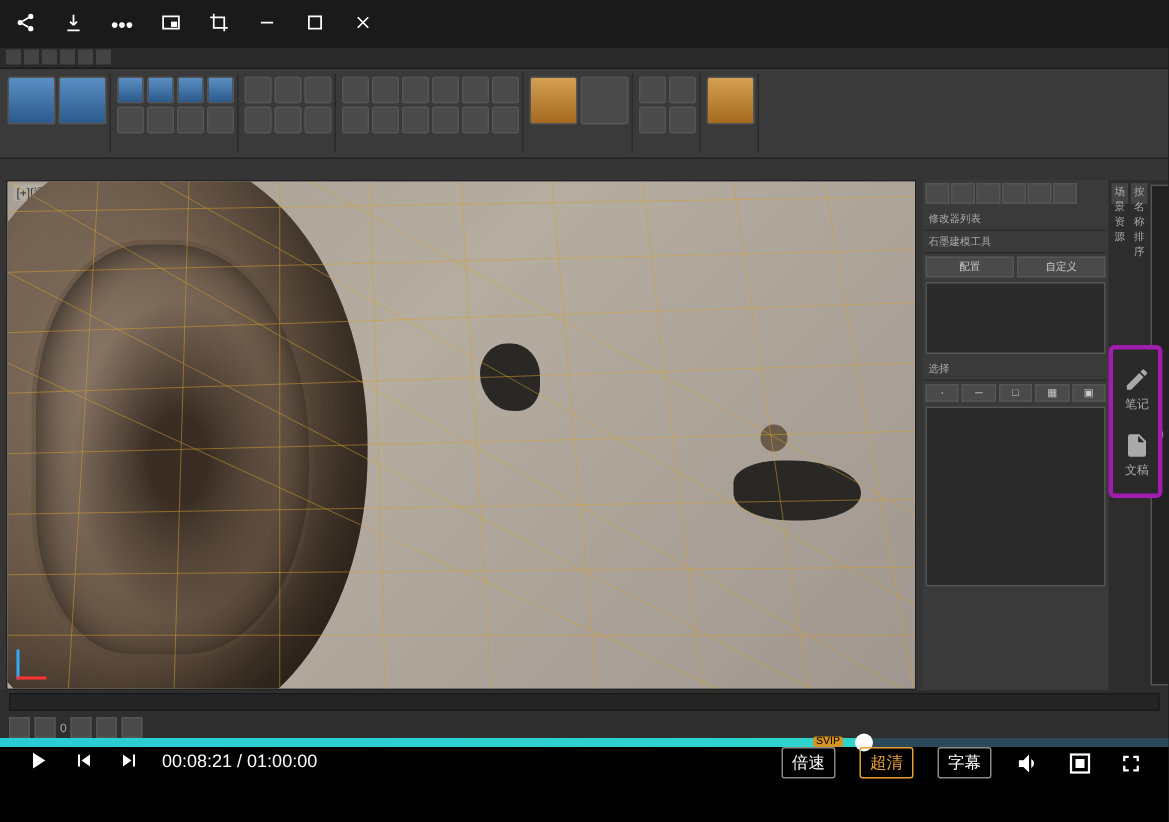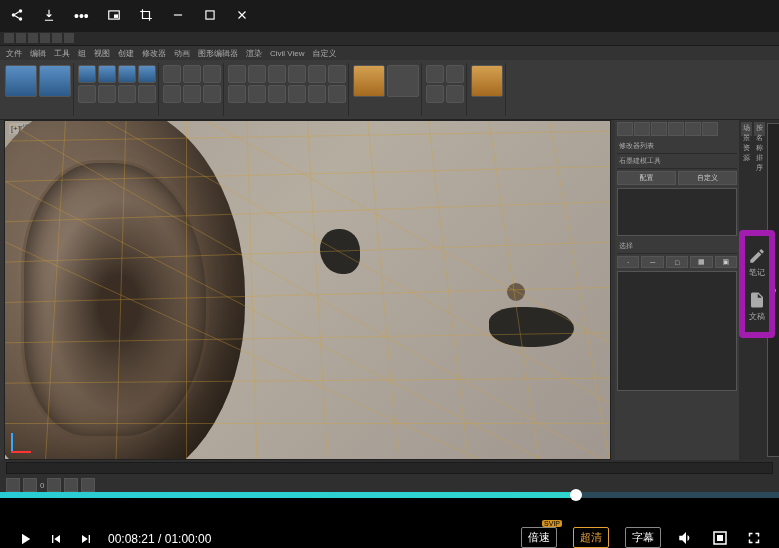--- a/index.html
+++ b/index.html
@@ -38,28 +38,28 @@
 .right-side{width:40px;background:#2d2d2d;display:flex;flex-direction:row;padding:2px;gap:2px}
 .panel-tabs{display:flex;gap:1px;margin-bottom:3px}
 .panel-tab{width:16px;height:14px;background:#4a4a4a;border:1px solid #555}
 .panel-row{font-size:7px;color:#aaa;padding:2px;border-bottom:1px solid #2a2a2a}
 .panel-brow{display:flex;gap:2px;margin:2px 0}
 .panel-brow button{flex:1;font-size:7px;background:#4a4a4a;border:1px solid #555;color:#ccc;padding:1px}
 .panel-dark{background:#2a2a2a;height:48px;margin:3px 0;border:1px solid #555}
 .side-item{height:14px;background:#444;font-size:7px;color:#aaa;padding:1px 2px}
 .side-spin{display:flex;gap:1px;margin:1px 0}
 .side-spin input{width:24px;font-size:7px;background:#222;border:1px solid #555;color:#ccc}
-.float-tools{position:absolute;right:4px;top:230px;width:36px;background:#2a2a2a;border:6px solid #a21caf;display:flex;flex-direction:column;align-items:center;gap:4px;padding:6px 2px;border-radius:4px}
+.float-tools{position:absolute;right:4px;top:230px;width:36px;background:#2a2a2a;border:3px solid #a21caf;display:flex;flex-direction:column;align-items:flex-start;gap:4px;padding:6px 2px;border-radius:4px}
 .float-tool{width:28px;height:40px;display:flex;flex-direction:column;align-items:center;justify-content:center;color:#aaa;font-size:8px;cursor:pointer}
 .float-tool svg{width:18px;height:18px;margin-bottom:2px}
 .timeline{position:absolute;bottom:0;left:0;right:0;height:38px;background:#2f2f2f;padding:2px 6px}
 .timeline-track{height:12px;background:#252525;border:1px solid #1a1a1a;position:relative;margin-bottom:4px}
 .timeline-controls{display:flex;gap:3px;align-items:center;font-size:8px;color:#aaa}
 .tbtn{width:14px;height:14px;background:#4a4a4a;border:1px solid #555}
-.player{height:50px;background:#000;display:flex;align-items:flex-end;padding:0 16px;gap:14px;color:#fff;font-size:12px}
+.player{height:50px;background:#000;display:flex;align-items:flex-start;padding:0 16px;gap:14px;color:#fff;font-size:12px}
 .progress-bar{position:absolute;bottom:50px;left:0;right:0;height:6px;background:#2a4a5a}
 .progress-fill{height:100%;width:74%;background:linear-gradient(90deg,#2accd4,#30d4cd);position:relative}
 .progress-fill::after{content:"";position:absolute;right:-6px;top:-3px;width:12px;height:12px;background:#fff;border-radius:50%}
 .player-left{display:flex;gap:14px;align-items:center}
 .player-right{margin-left:auto;display:flex;gap:16px;align-items:center}
 .player-btn{cursor:pointer;display:flex;align-items:center}
 .pill{border:1px solid #888;border-radius:2px;padding:2px 6px;font-size:11px;position:relative}
 .pill.active{color:#e8a035;border-color:#e8a035}
 .svip{position:absolute;top:-8px;right:-6px;background:#d4941f;color:#000;font-size:7px;padding:0 2px;border-radius:2px}
 svg{fill:currentColor}
@@ -99,34 +99,20 @@
 </div>
 
 <div class="app-area">
   <div class="top-toolbar">
     <div></div>
       <div></div>
       <div></div>
       <div></div>
       <div></div>
       <div></div>
-  </div>
-  <div class="menu-bar">
-    <span>文件</span>
-      <span>编辑</span>
-      <span>工具</span>
-      <span>组</span>
-      <span>视图</span>
-      <span>创建</span>
-      <span>修改器</span>
-      <span>动画</span>
-      <span>图形编辑器</span>
-      <span>渲染</span>
-      <span>Civil View</span>
-      <span>自定义</span>
   </div>
   <div class="ribbon">
     <div class="ribbon-group">
       <div class="ribbon-row">
           <div class="rbtn blue lg"></div>
           <div class="rbtn blue lg"></div>
         </div>
     </div>
     <div class="ribbon-group">
       <div class="ribbon-row">

